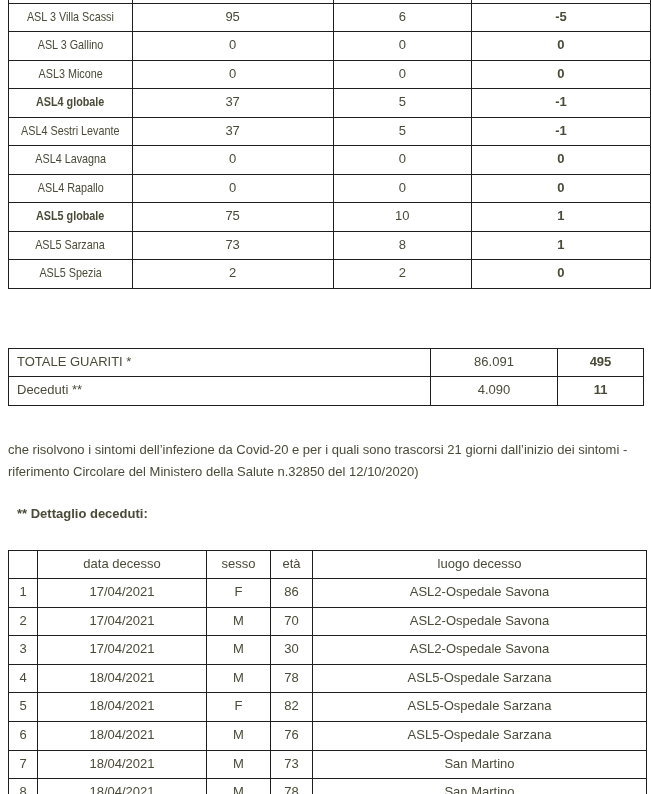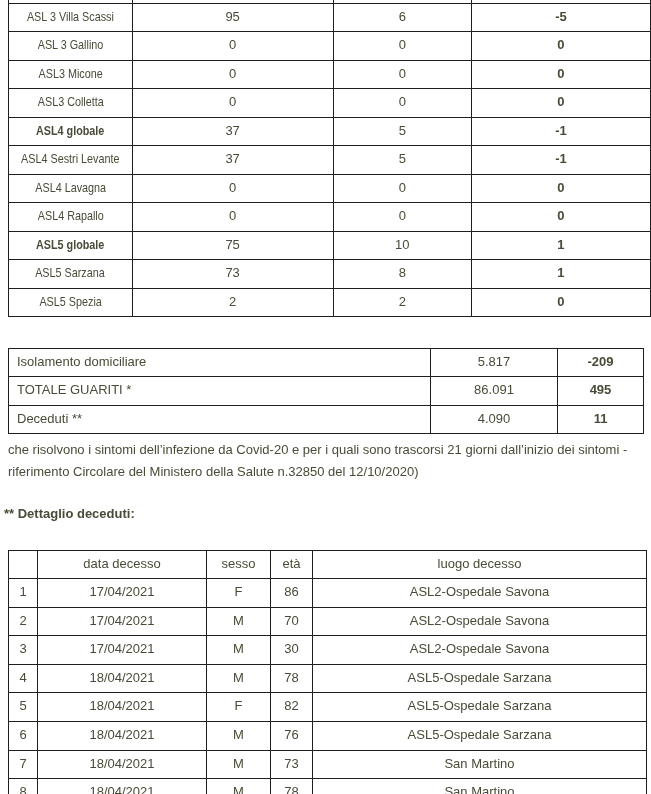--- a/index.html
+++ b/index.html
@@ -31,21 +31,21 @@
 
   
   #summary-table{left:8px;top:348px;}
   #summary-table tr{height:28.34px;}
   #summary-table td.label-cell{text-align:left;padding-left:8px;}
 
   
   #footnote{position:absolute;left:8px;top:439px;width:643px;line-height:21.5px;}
 
   
-  #deceased-heading{position:absolute;left:4px;top:506px;font-weight:bold;text-align:right;}
+  #deceased-heading{position:absolute;left:17px;top:506px;font-weight:bold;text-align:right;}
 
   
   #deceased-table{left:8px;top:534px;margin-top:16px;}
   #deceased-table thead tr{height:28px;}
   #deceased-table tbody tr{height:28.6px;}
 </style>
 </head>
 <body>
 
 <div class="page">
@@ -76,26 +76,20 @@
           <td>0</td>
           <td class="bold">0</td>
         </tr>
         <tr>
           <td><span class="squeeze">ASL3 Micone</span></td>
           <td>0</td>
           <td>0</td>
           <td class="bold">0</td>
         </tr>
         <tr>
-          <td><span class="squeeze">ASL3 Colletta</span></td>
-          <td>0</td>
-          <td>0</td>
-          <td class="bold">0</td>
-        </tr>
-        <tr>
           <td class="bold"><span class="squeeze">ASL4 globale</span></td>
           <td>37</td>
           <td>5</td>
           <td class="bold">-1</td>
         </tr>
         <tr>
           <td><span class="squeeze">ASL4 Sestri Levante</span></td>
           <td>37</td>
           <td>5</td>
           <td class="bold">-1</td>
@@ -133,25 +127,20 @@
       </tbody>
   </table>
 
   <table id="summary-table">
     <colgroup>
       <col style="width:422px">
         <col style="width:127px">
         <col style="width:86px">
     </colgroup>
     <tbody>
-        <tr>
-          <td class="label-cell">Isolamento domiciliare</td>
-          <td>5.817</td>
-          <td class="bold">-209</td>
-        </tr>
         <tr>
           <td class="label-cell">TOTALE GUARITI *</td>
           <td>86.091</td>
           <td class="bold">495</td>
         </tr>
         <tr>
           <td class="label-cell">Deceduti **</td>
           <td>4.090</td>
           <td class="bold">11</td>
         </tr>

